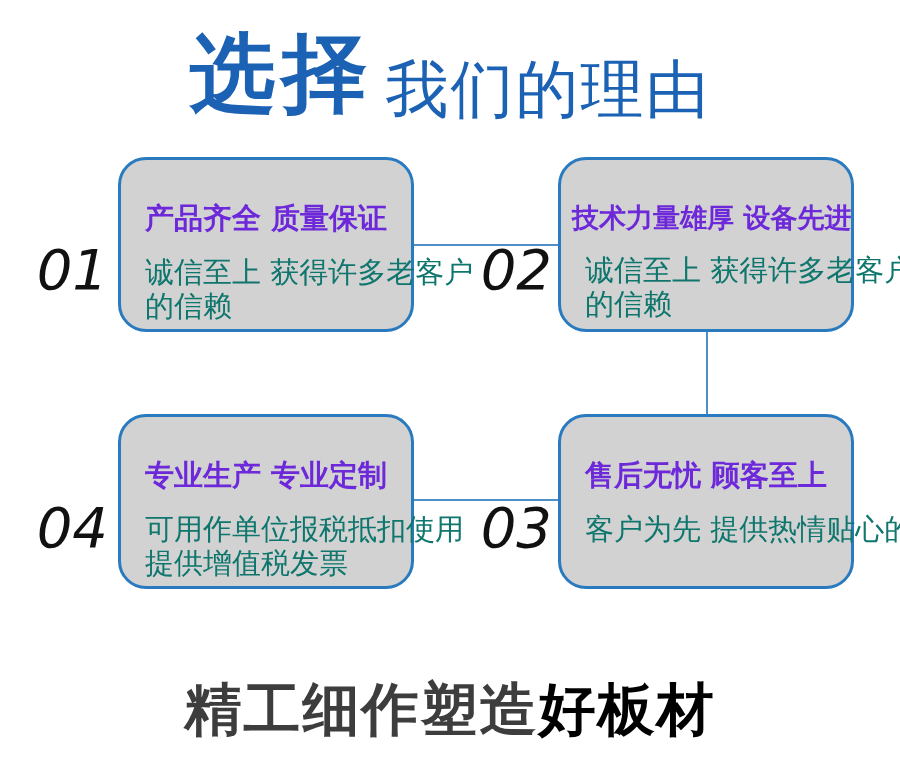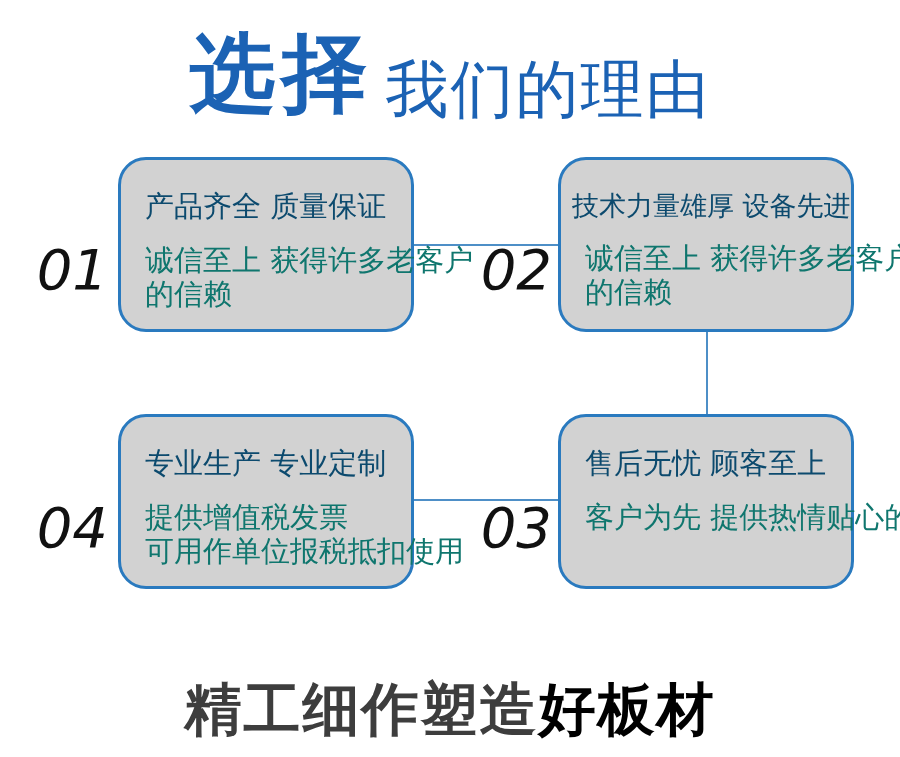--- a/index.html
+++ b/index.html
@@ -28,22 +28,22 @@
     border-radius:28px;
     box-sizing:border-box;
     padding:32px 8px 0 24px;
   }
   .card-01{left:118px;top:157px;}
   .card-02{left:558px;top:157px;}
   .card-04{left:118px;top:414px;}
   .card-03{left:558px;top:414px;}
 
   .card-title{
-    font-size:29px;font-weight:normal;color:#0c4a6e;
-    white-space:nowrap;margin:0 0 22px 0;line-height:1;
+    font-size:29px;font-weight:bold;color:#6d28d9;
+    white-space:nowrap;margin:12px 0 22px 0;line-height:1;
   }
   .card-02 .card-title{font-size:27px;margin-left:-13px;}
   .card-desc{font-size:29px;color:#0f766e;line-height:34px;}
   .desc-line{white-space:nowrap;}
 
   
   .num{
     position:absolute;width:100px;text-align:right;
     font-size:56px;font-style:italic;font-weight:normal;
     line-height:1;color:#111111;
@@ -99,22 +99,22 @@
     <div class="card-title">技术力量雄厚 设备先进</div>
     <div class="card-desc">
       <div class="desc-line">诚信至上 获得许多老客户</div>
       <div class="desc-line">的信赖</div>
     </div>
   </div>
 
   <div class="card card-04">
     <div class="card-title">专业生产 专业定制</div>
     <div class="card-desc">
+      <div class="desc-line">可用作单位报税抵扣使用</div>
       <div class="desc-line">提供增值税发票</div>
-      <div class="desc-line">可用作单位报税抵扣使用</div>
     </div>
   </div>
 
   <div class="card card-03">
     <div class="card-title">售后无忧 顾客至上</div>
     <div class="card-desc">
       <div class="desc-line">客户为先 提供热情贴心的</div>
     </div>
   </div>
 

